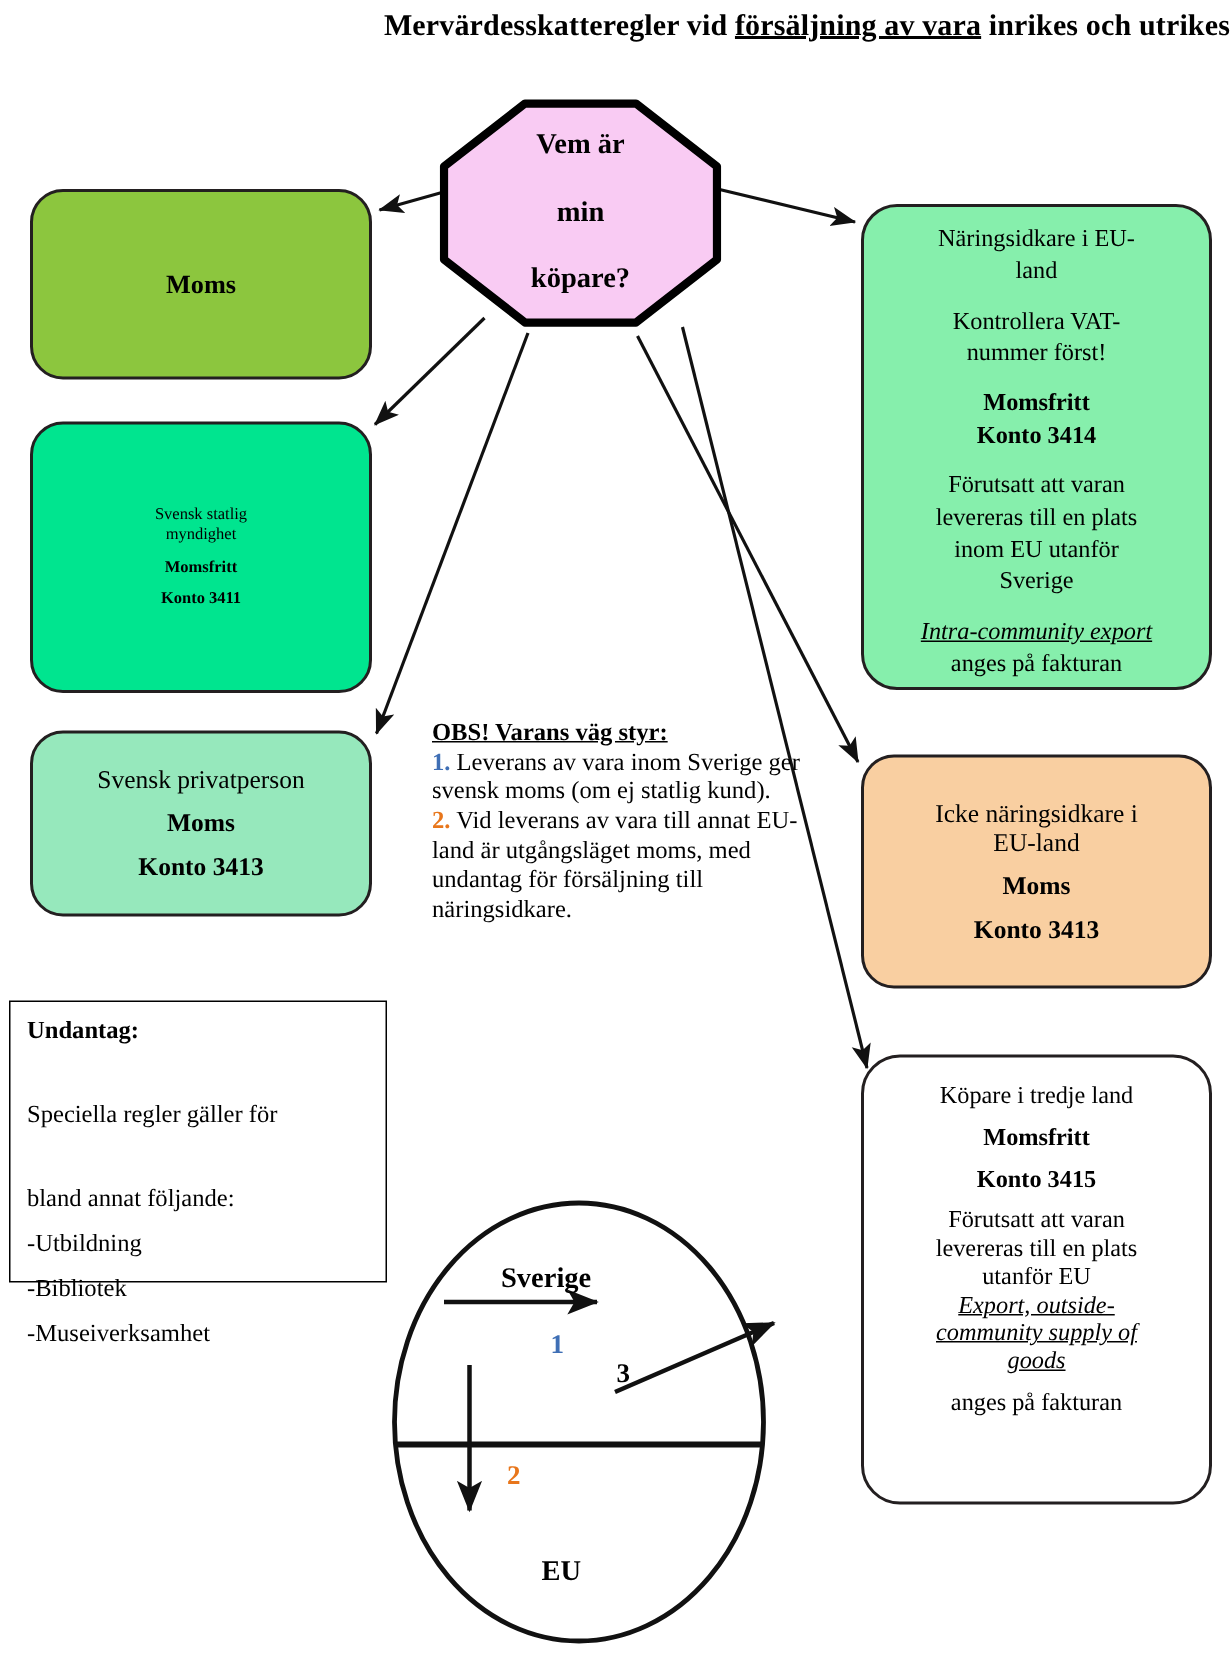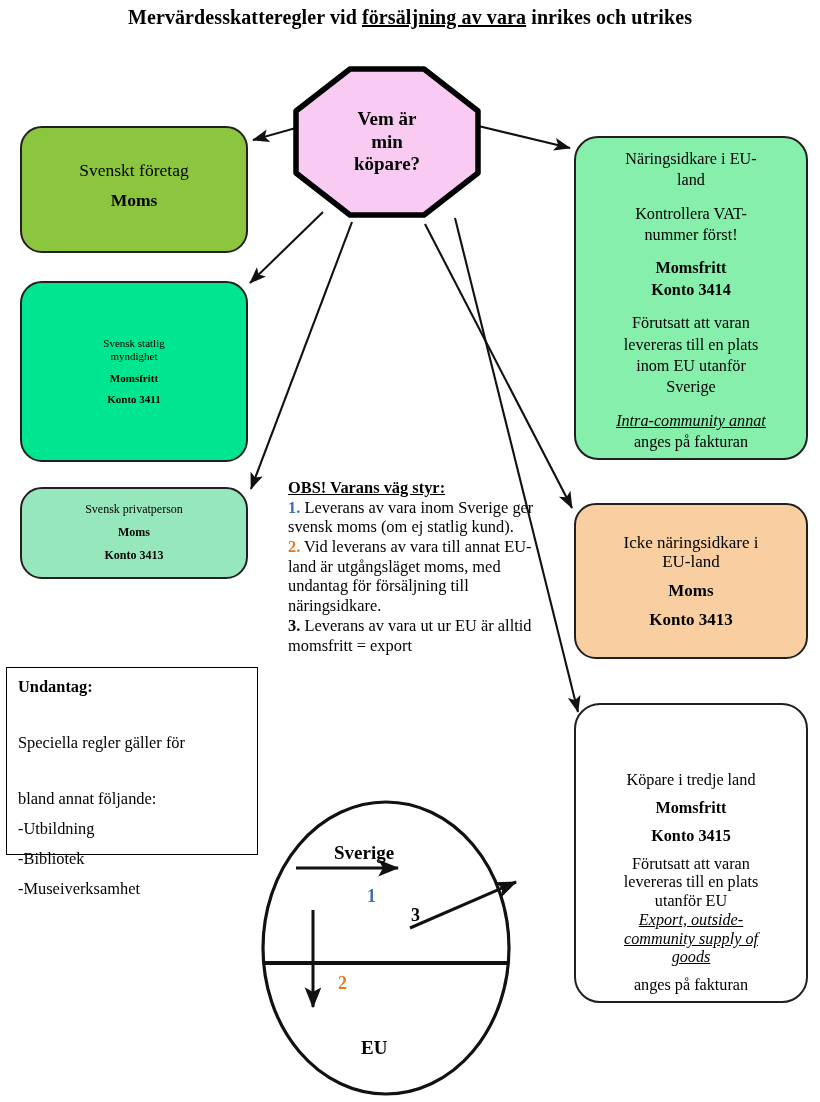--- a/index.html
+++ b/index.html
@@ -14,21 +14,21 @@
     position: relative;
     width: 820px; height: 1102px;
     background: #ffffff;
   }
 
   
   #title {
     position: absolute;
     left: 0; top: 6px;
     width: 820px;
-    text-align: center;
+    text-align: right;
     font-size: 20px;
     font-weight: bold;
     letter-spacing: .1px;
     color: #000;
     white-space: nowrap;
   }
   #title .u { text-decoration: underline; }
 
   
   #wires {
@@ -61,58 +61,59 @@
     background: #8CC63E; font-size: 17px;
   }
   #box-foretag .ln.t1 { font-size: 17.5px; }
   #box-foretag .ln.b  { font-size: 17.5px; }
 
   #box-myndighet {
     left: 20px; top: 281px; width: 228px; height: 181px;
     background: #00E58F; font-size: 11px;
   }
   #box-privat {
-    left: 20px; top: 487px; width: 228px; height: 92px;
-    background: #96E8BC; font-size: 12px;
+    left: 20px; top: 487px; width: 228px; height: 124px;
+    background: #96E8BC; font-size: 17px;
   }
 
   
   #box-naring {
     left: 574px; top: 136px; width: 234px; height: 324px;
     background: #86efac; font-size: 16.2px;
     border-radius: 24px;
     justify-content: space-between;
     padding-top: 12px;
   }
   #box-icke {
     left: 574px; top: 503px; width: 234px; height: 156px;
     background: #F9CFA1; font-size: 17px;
   }
   #box-tredje {
     left: 574px; top: 703px; width: 234px; height: 300px;
     background: transparent; font-size: 16.2px;
     border-radius: 26px;
-    justify-content: flex-end;
+    justify-content: flex-start;
     padding-top: 16px;
   }
 
   
   #octagon {
     position: absolute;
     left: 293px; top: 66px;
     width: 188px; height: 152px;
   }
   #octagon svg { position: absolute; left: 0; top: 0; }
   #octagon .otext {
     position: absolute; left: 0; top: 0;
     width: 188px; height: 152px;
     display: flex; flex-direction: column;
     align-items: center; justify-content: center;
     font-size: 19px; font-weight: bold; line-height: 1.2;
     color: #000;
+    gap: 22px;
   }
 
   
   #obs {
     position: absolute;
     left: 288px; top: 478px;
     width: 258px;
     font-size: 16.4px;
     line-height: 1.20;
     color: #000;
@@ -193,21 +194,20 @@
       <polygon points="57,3 131,3 185,45 185,107 131,149 57,149 3,107 3,45" fill="#F9CBF3" stroke="#000000" stroke-width="5.5" stroke-linejoin="round"></polygon>
     </svg>
     <div class="otext">
       <span>Vem är</span>
       <span>min</span>
       <span>köpare?</span>
     </div>
   </div>
 
   <div class="node" id="box-foretag">
-    <span class="ln t1">Svenskt företag</span>
     <span class="gap"></span>
     <span class="ln b">Moms</span>
     <span class="gap"></span>
   </div>
 
   <div class="node" id="box-myndighet">
     <span class="ln">Svensk statlig</span>
     <span class="ln">myndighet</span>
     <span class="gap"></span>
     <span class="ln b">Momsfritt</span>
@@ -231,21 +231,21 @@
     <span class="ln">nummer först!</span>
     <span class="gap"></span>
     <span class="ln b">Momsfritt</span>
     <span class="ln b">Konto 3414</span>
     <span class="gap"></span>
     <span class="ln">Förutsatt att varan</span>
     <span class="ln">levereras till en plats</span>
     <span class="ln">inom EU utanför</span>
     <span class="ln">Sverige</span>
     <span class="gap"></span>
-    <span class="ln iu">Intra-community annat</span>
+    <span class="ln iu">Intra-community export</span>
     <span class="ln">anges på fakturan</span>
   </div>
 
   <div class="node" id="box-icke">
     <span class="ln">Icke näringsidkare i</span>
     <span class="ln">EU-land</span>
     <span class="gap"></span>
     <span class="ln b">Moms</span>
     <span class="gap"></span>
     <span class="ln b">Konto 3413</span>
@@ -265,21 +265,20 @@
     <span class="ln iu">community supply of</span>
     <span class="ln iu">goods</span>
     <span class="gap"></span>
     <span class="ln">anges på fakturan</span>
   </div>
 
   <div id="obs">
     <span class="head">OBS! Varans väg styr:</span>
     <p><span class="n1">1.</span><span> Leverans av vara inom Sverige ger svensk moms (om ej statlig kund).</span></p>
     <p><span class="n2">2.</span><span> Vid leverans av vara till annat EU-land är utgångsläget moms, med undantag för försäljning till näringsidkare.</span></p>
-    <p><span class="n3">3.</span><span> Leverans av vara ut ur EU är alltid momsfritt = export</span></p>
   </div>
 
   <div id="undantag">
     <span class="head">Undantag:</span>
     <span class="lead">Speciella regler gäller för</span>
     <span class="lead">bland annat följande:</span>
     <span class="item">-Utbildning</span>
     <span class="item">-Bibliotek</span>
     <span class="item">-Museiverksamhet</span>
   </div>

